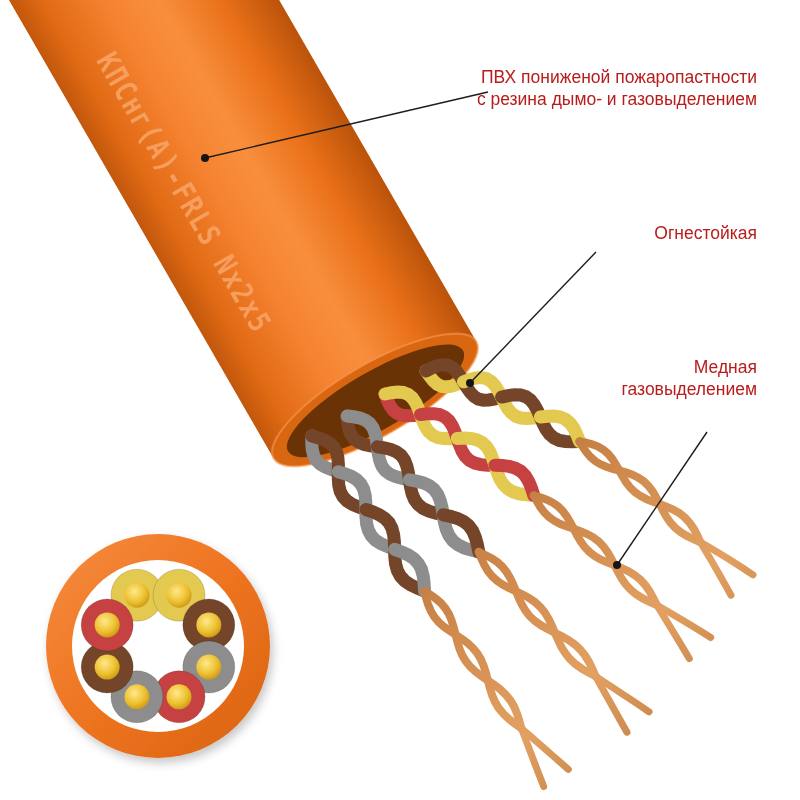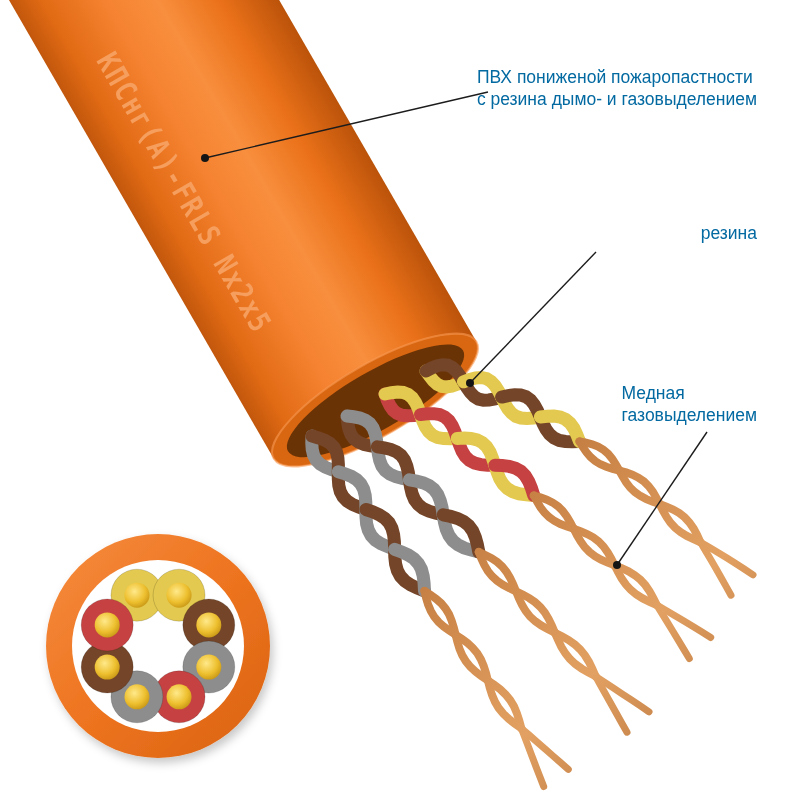--- a/index.html
+++ b/index.html
@@ -1,19 +1,19 @@
 <!DOCTYPE html>
 <html><head>
 <meta charset="utf-8">
 <style>
   html,body{margin:0;padding:0;background:#fff;}
   .canvas{position:relative;width:800px;height:800px;background:#fff;overflow:hidden;
           font-family:"Liberation Sans",sans-serif;}
   .canvas > svg{position:absolute;left:0;top:0;}
-  .ann{position:absolute;right:43px;text-align:left;color:#0369a1;font-size:17.5px;line-height:22px;}
+  .ann{position:absolute;right:43px;text-align:right;color:#b91c1c;font-size:17.5px;line-height:22px;}
   .ann span{display:block;}
 </style>
 </head>
 <body>
 
 <div class="canvas">
 
   <svg id="scene" width="800" height="800" viewBox="0 0 800 800">
     <defs>
       <linearGradient id="sheathGrad" x1="-117" y1="0" x2="117" y2="0" gradientUnits="userSpaceOnUse">
@@ -185,19 +185,19 @@
       <circle cx="470" cy="383" r="4"></circle>
       <circle cx="617" cy="565" r="4"></circle>
     </g>
   </svg>
 
   <div class="ann" style="top:66px">
     <span>ПВХ пониженой пожаропастности</span>
     <span>с резина дымо- и газовыделением</span>
   </div>
   <div class="ann" style="top:222px">
-    <span>резина</span>
+    <span>Огнестойкая</span>
   </div>
-  <div class="ann" style="top:382px">
+  <div class="ann" style="top:356px">
     <span>Медная</span>
     <span>газовыделением</span>
   </div>
 </div>
 
 </body></html>

